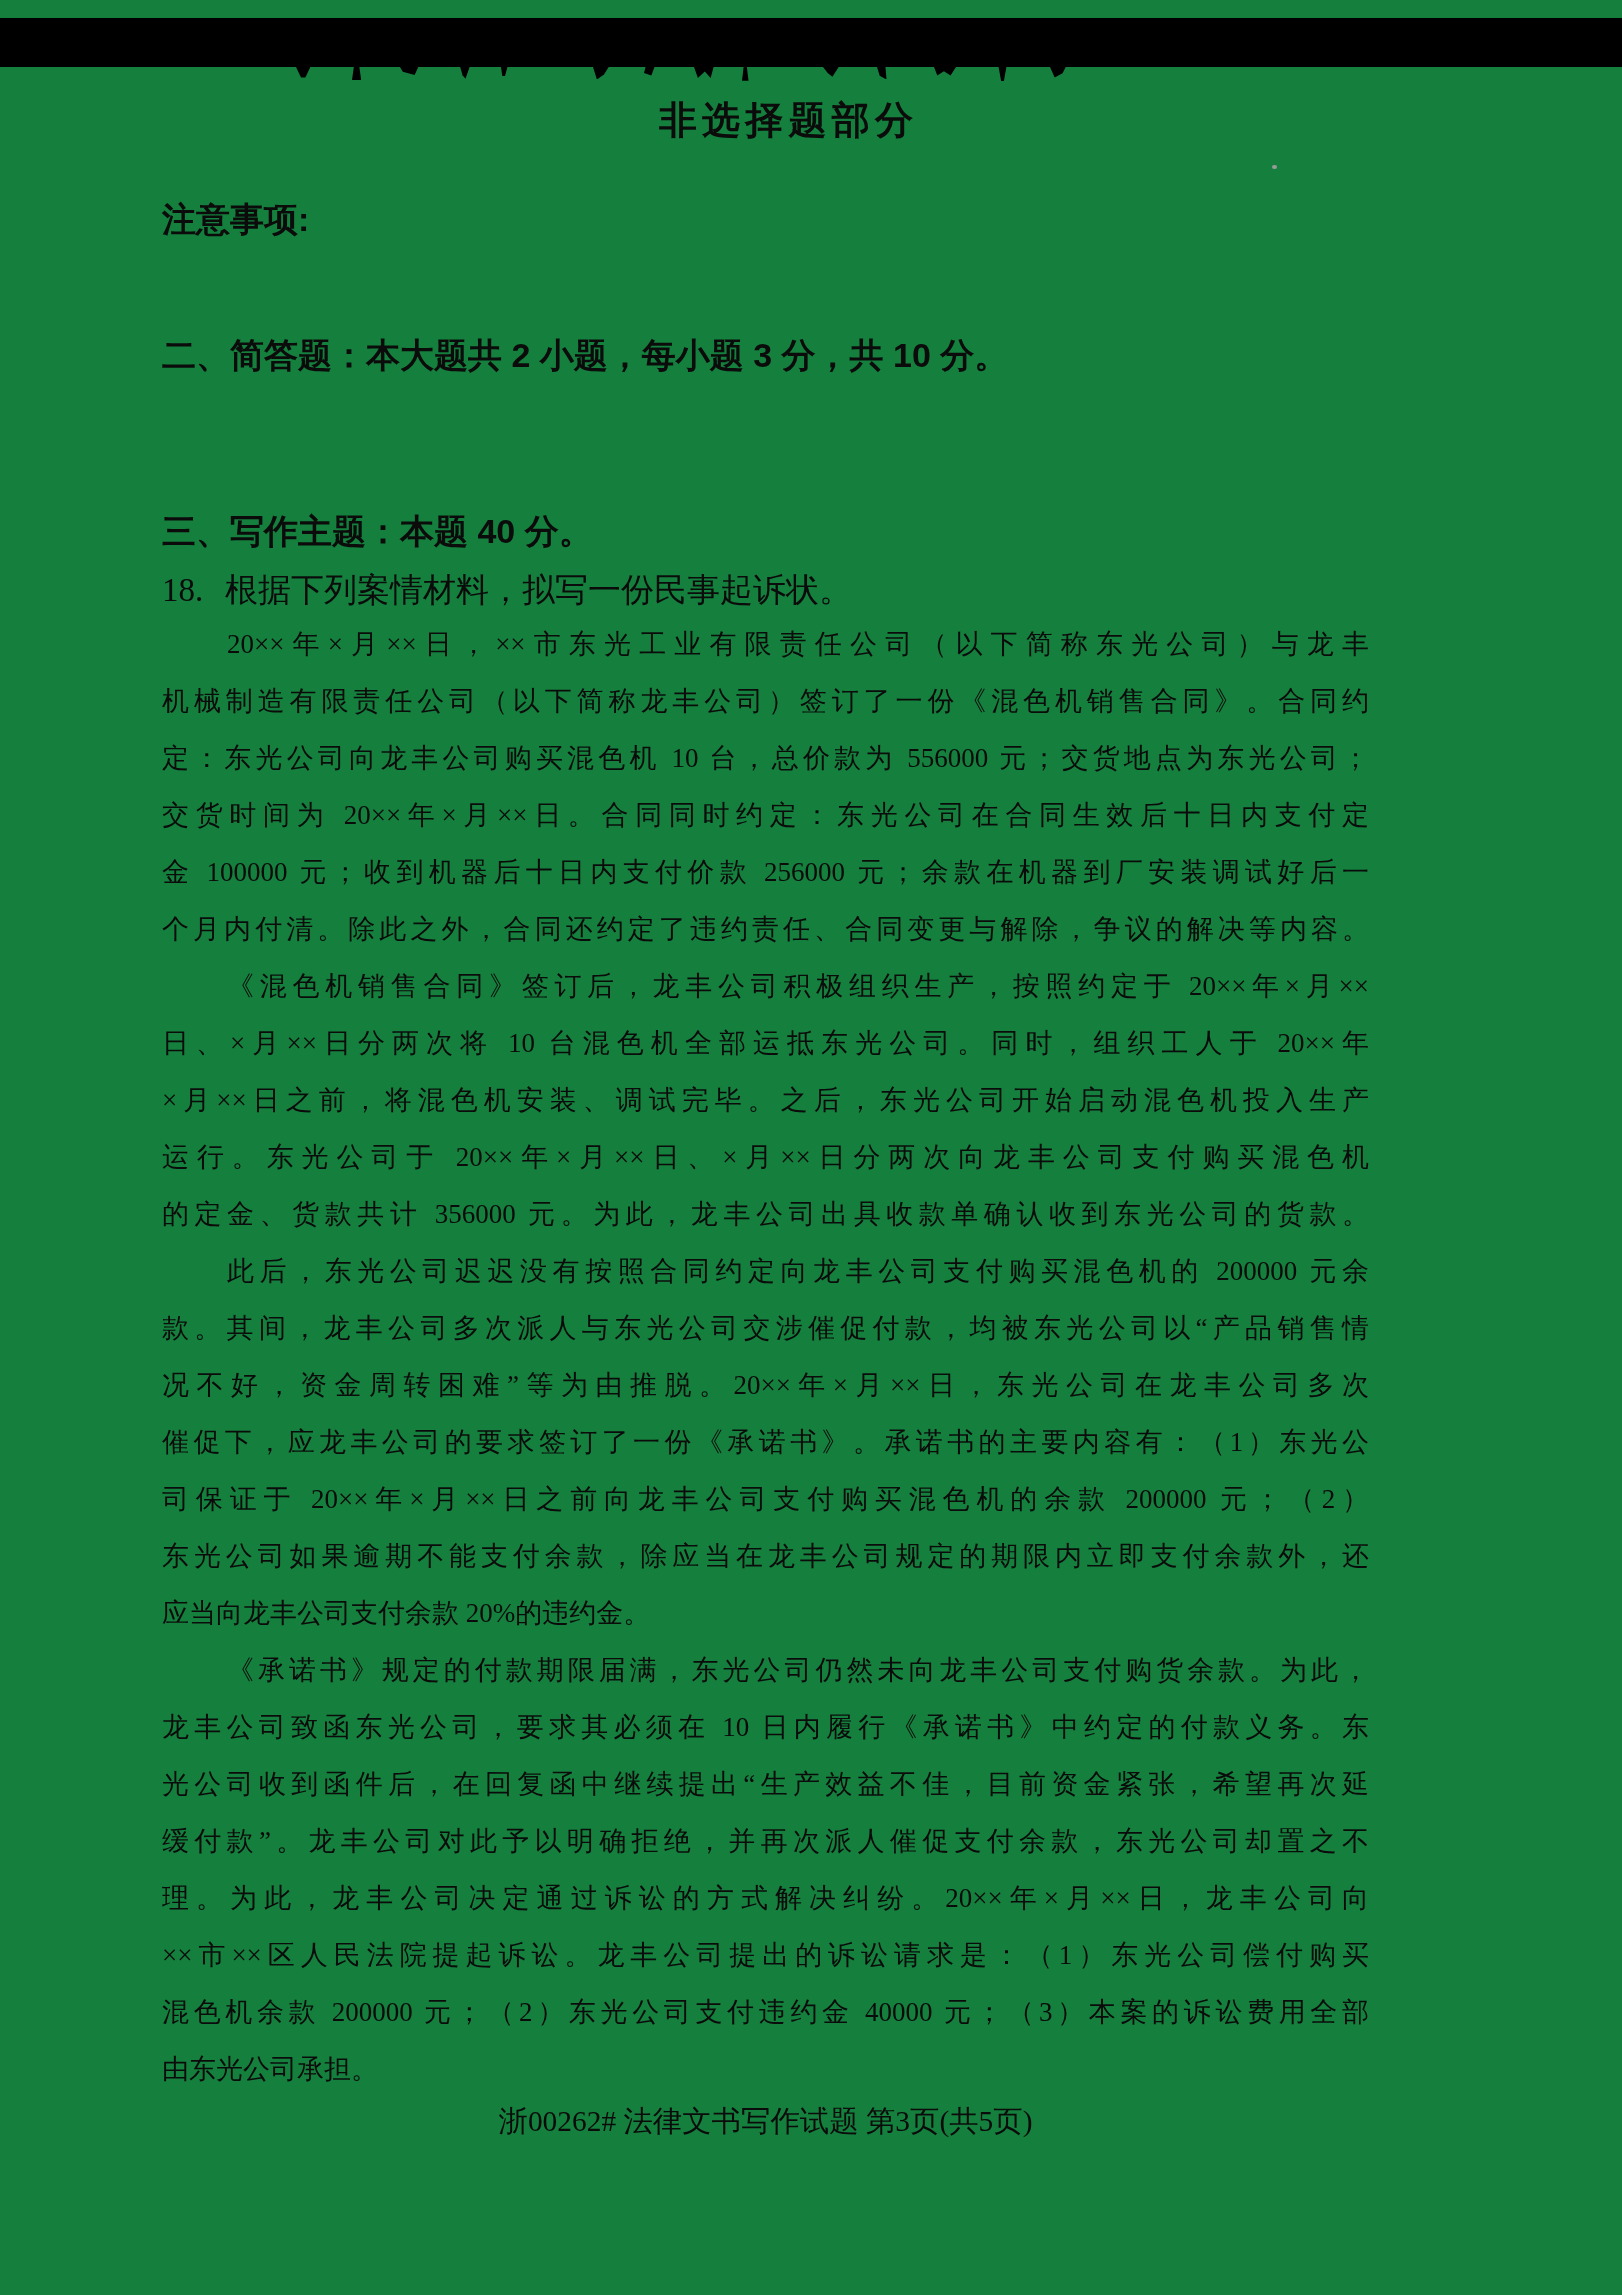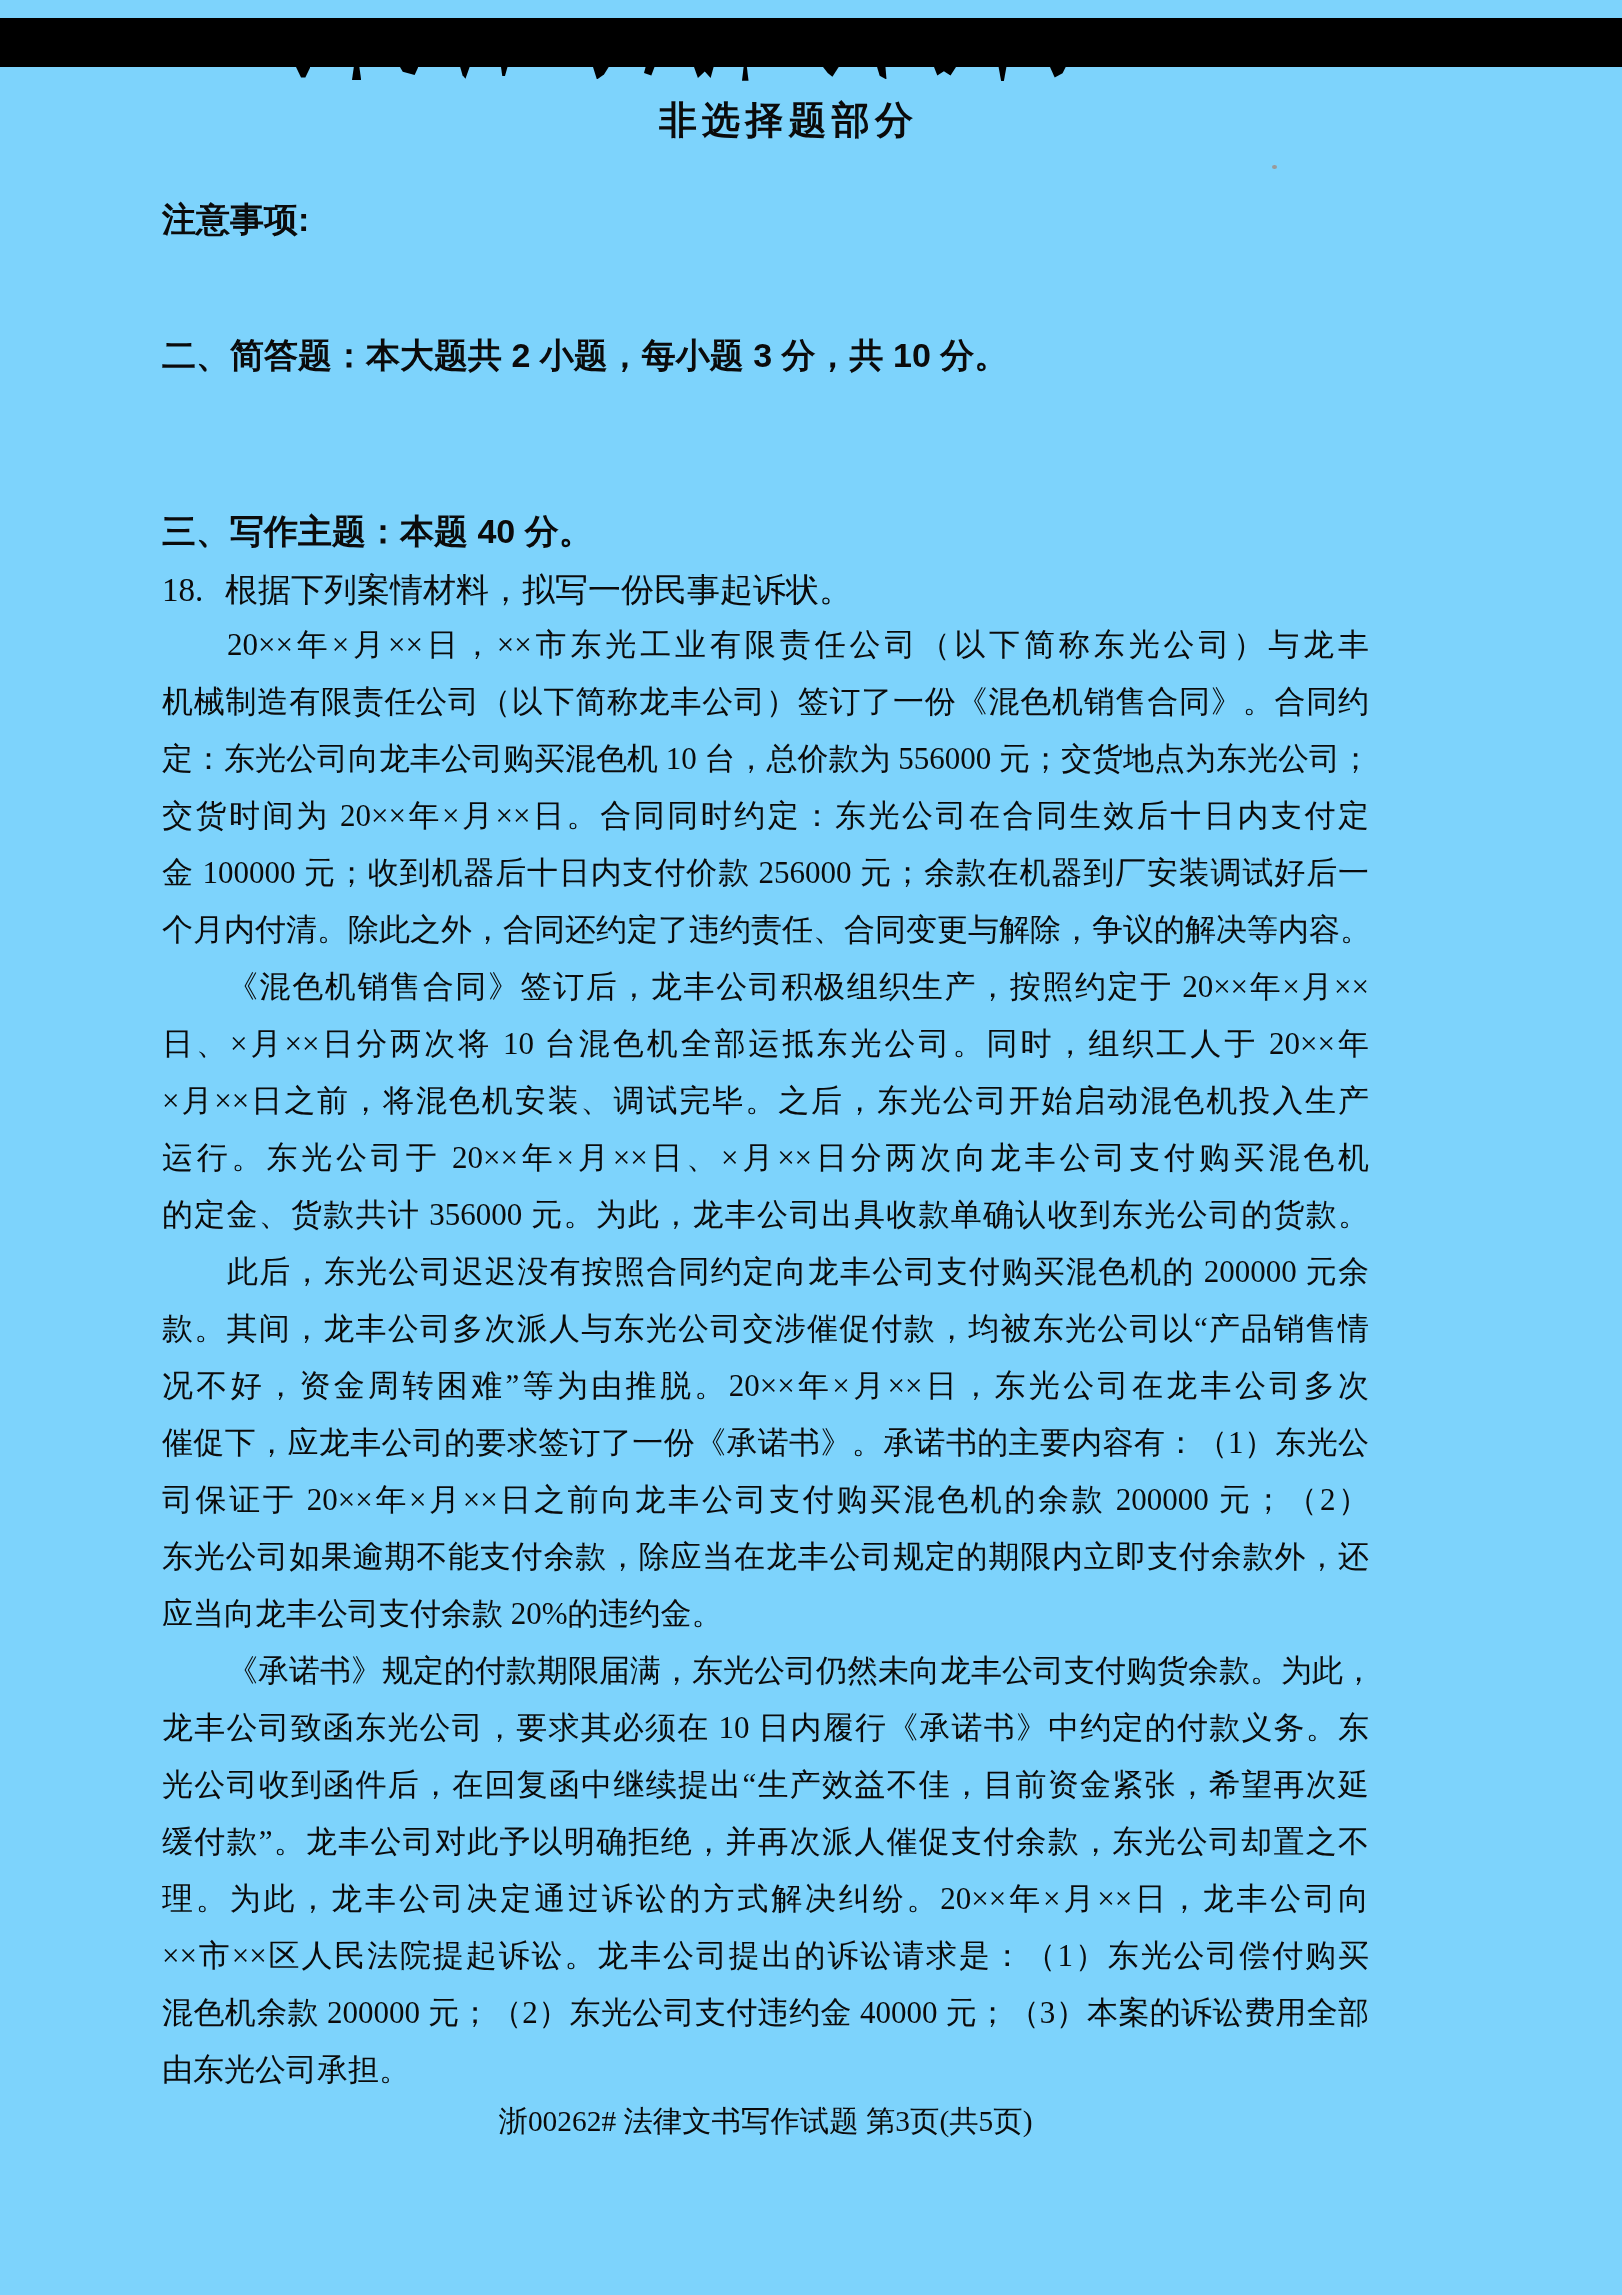--- a/index.html
+++ b/index.html
@@ -1,19 +1,19 @@
 <!DOCTYPE html>
 <html style="font-size:10.5px"><head>
 <meta charset="utf-8">
 <style>
   html,body{margin:0;padding:0;background:#ffffff;}
   .page{
     position:relative;
     width:1623px;height:2295px;
-    background:#7dd3fc;
+    background:#15803d;
     overflow:hidden;
     font-family:"Liberation Serif", serif;
     color:#0b0b0b;
   }
   
   .masked-bar{
     position:absolute;left:0;top:18.3px;width:1623px;height:49px;
     background:#000;
   }
   .fragments{position:absolute;left:0;top:67px;width:1623px;height:19.6px;}
@@ -43,21 +43,21 @@
   .sec2{top:327px;}
   .sec3{top:503px;}
   .item{font-size:33px;}
   .item16{top:385px;}
   .item17{top:443px;}
   .item18{top:561px;}
   .item .num{display:inline-block;min-width:63px;}
   
   .paragraphs{
     position:absolute;left:162px;top:616px;width:1207px;
-    font-size:31px;
+    font-size:27px;
   }
   .pline{
     height:57px;line-height:57px;
     text-align:justify;
     text-align-last:justify;
     white-space:nowrap;
   }
   .pline.indent{text-indent:65px;}
   .pline.short{text-align-last:left;white-space:normal;}
   

